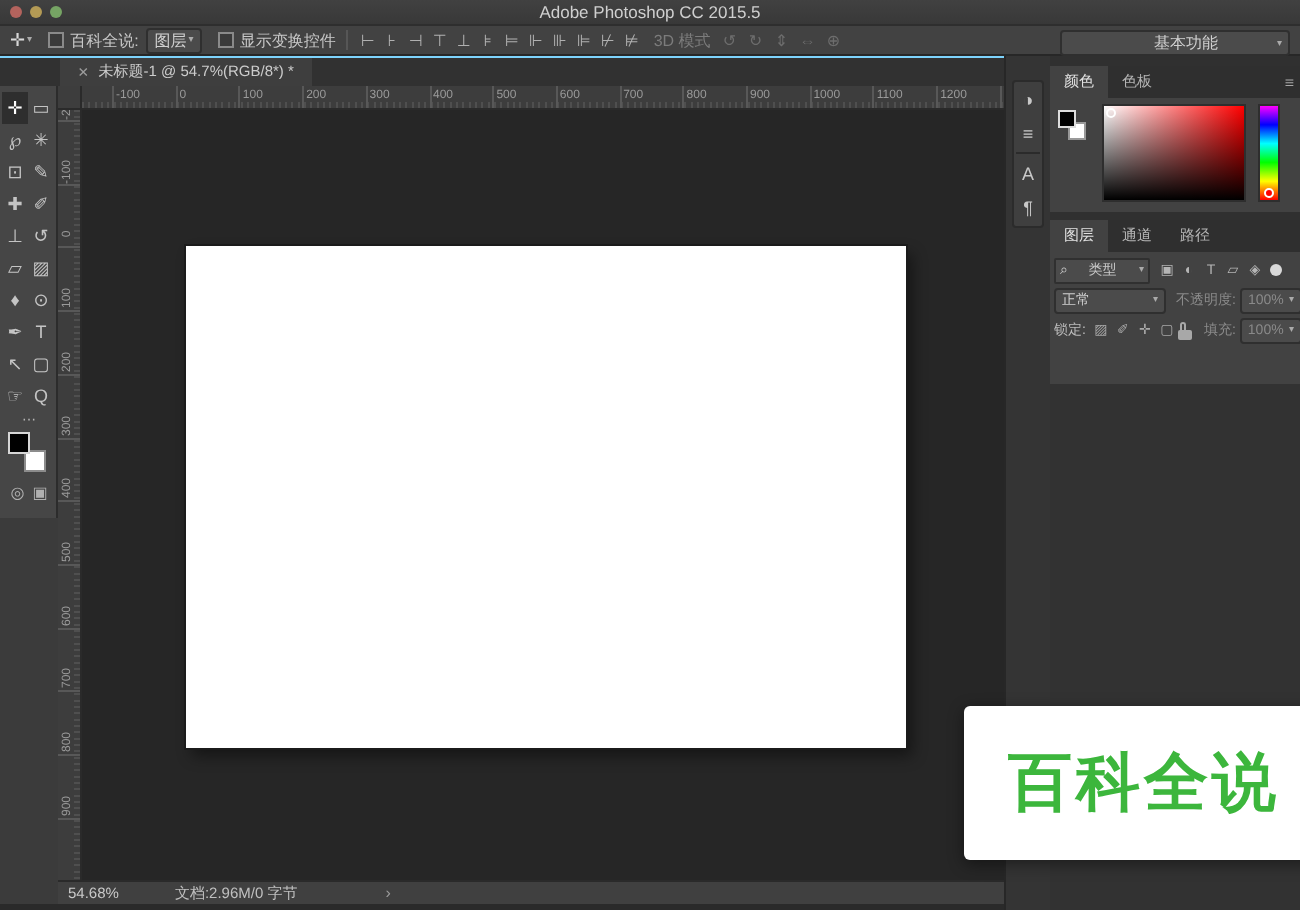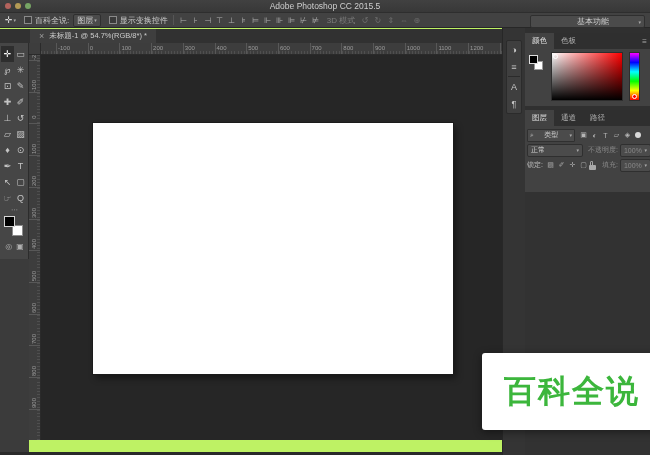--- a/index.html
+++ b/index.html
@@ -1,18 +1,18 @@
 <!DOCTYPE html>
 <html><head>
 <meta charset="utf-8">
 <style>
   html,body{margin:0;padding:0;background:#111;}
   .app{position:relative;width:650px;height:455px;overflow:hidden;
        font-family:"Liberation Sans","DejaVu Sans",sans-serif;
-       background:#bef264;-webkit-font-smoothing:antialiased;}
+       background:#7dd3fc;-webkit-font-smoothing:antialiased;}
   
   .titlebar{position:absolute;left:0;top:0;width:650px;height:12px;
     background:linear-gradient(#414141,#383838);border-bottom:1px solid #2e2e2e;}
   .traffic{position:absolute;left:5px;top:3px;display:flex;gap:4px;}
   .tl{width:6px;height:6px;border-radius:50%;display:inline-block;}
   .tl.r{background:#b3635d;} .tl.y{background:#b39a55;} .tl.g{background:#76a464;}
   .wtitle{position:absolute;left:0;right:0;top:0;height:12px;line-height:12px;
     text-align:center;font-size:8.5px;color:#cfcfcf;}
   
   .optionsbar{position:absolute;left:0;top:13px;width:650px;height:15px;
@@ -284,20 +284,25 @@
       <span class="rlv" style="top: 281.3px;">700</span>
       <span class="tkv" style="top: 322px;"></span>
       <span class="rlv" style="top: 313px;">800</span>
       <span class="tkv" style="top: 353.7px;"></span>
       <span class="rlv" style="top: 344.7px;">900</span>
     </div>
   <div class="viewport">
     <div class="page"></div>
   </div>
 
+  <div class="statusbar">
+    <span class="st-zoom">54.68%</span>
+    <span class="st-doc">文档:2.96M/0 字节</span>
+    <span class="st-arrow">›</span>
+  </div>
   <div class="bottomstrip"></div>
 
   <div class="rightcol">
     <div class="dockstrip">
       <div class="dockbox" id="dockbox">
           <span class="dicon">◑</span>
           <span class="dicon">≡</span>
           <span class="dsep"></span>
           <span class="dicon">A</span>
           <span class="dicon">¶</span>

